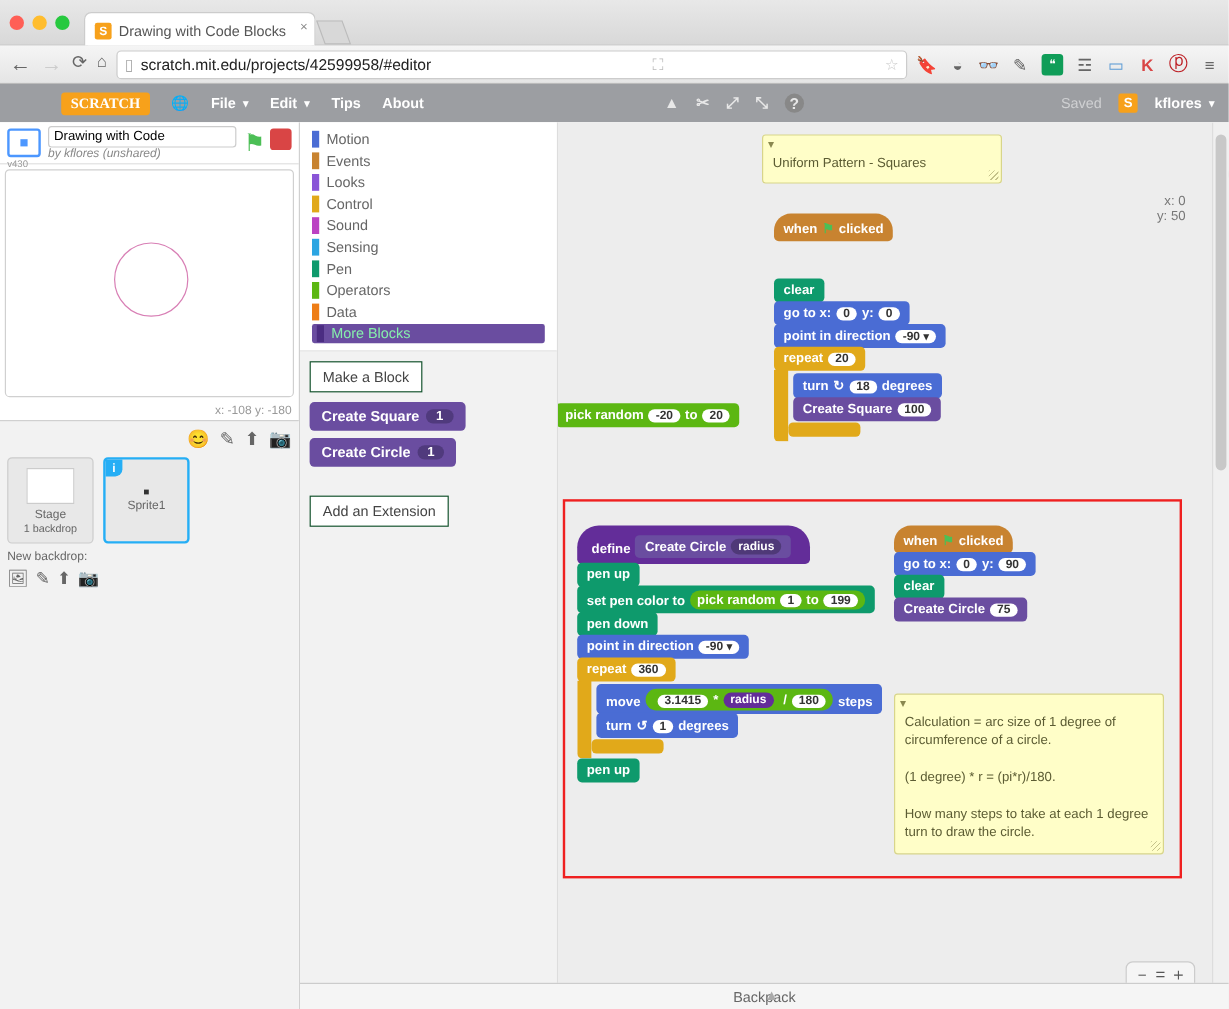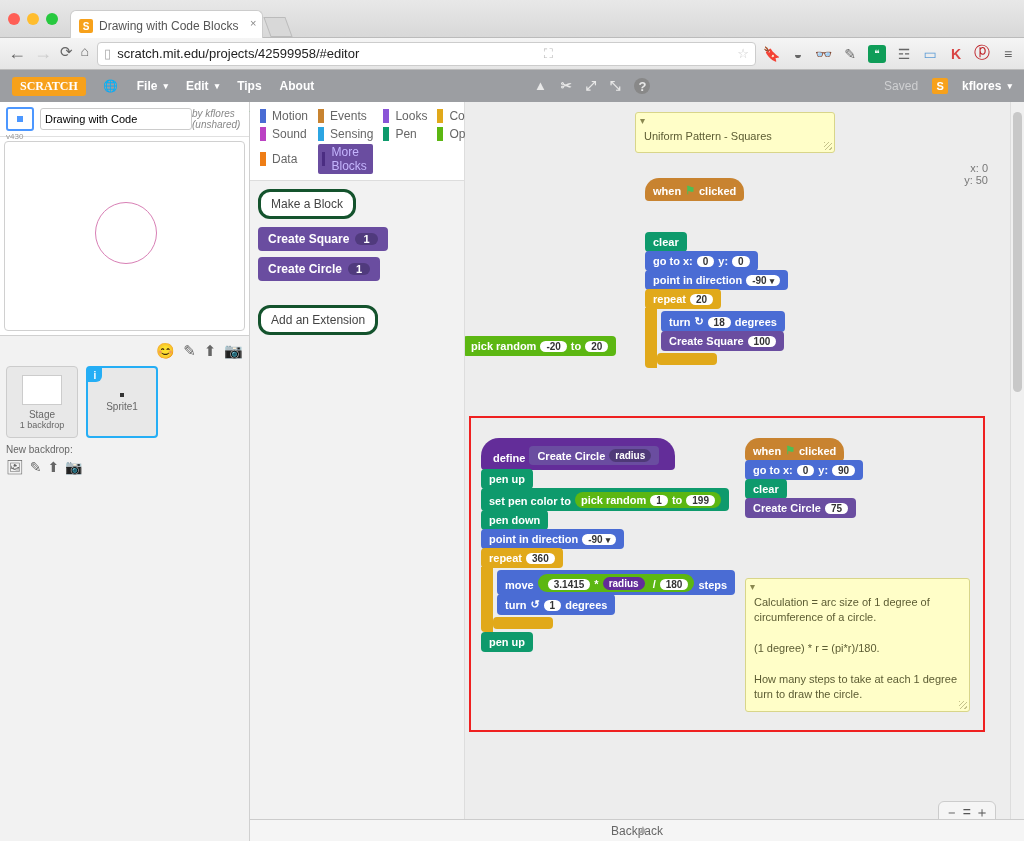--- a/index.html
+++ b/index.html
@@ -18,34 +18,34 @@
   .nav-arrows{display:flex;gap:8px;color:#666;font-size:18px;}
   .nav-arrows span:nth-child(2){color:#ccc;}
   .urlbar{flex:1;height:24px;background:#fff;border:1px solid #ccc;border-radius:4px;display:flex;align-items:center;padding:0 6px;font-size:13px;color:#555;gap:6px;}
   .urlbar .url-host{color:#222;}
   .urlbar .star{margin-left:auto;color:#ccc;}
   .ext-icons{display:flex;gap:10px;color:#666;font-size:14px;align-items:center;}
   .ext-icons .ico{width:16px;height:16px;display:inline-flex;align-items:center;justify-content:center;}
 
   
   .scratch-menu{height:32px;background:#9c9ea2;display:flex;align-items:center;padding:0 12px;gap:18px;color:#fff;font-size:12px;font-weight:bold;}
-  .scratch-logo{background:#f7a11b;color:#fff;padding:2px 8px;border-radius:3px;font-family:'Comic Sans MS',cursive;font-weight:bold;}
+  .scratch-logo{background:#f7a11b;color:#fff;padding:2px 8px;border-radius:3px;font-family:'Comic Sans MS',cursive;font-weight:bold;margin-left:39px;}
   .menu-item{cursor:pointer;display:flex;align-items:center;gap:3px;}
   .menu-right{margin-left:auto;display:flex;align-items:center;gap:14px;}
   .saved{color:#cfd0d2;font-weight:normal;}
   .user-s{width:16px;height:16px;background:#f7a11b;border-radius:2px;display:flex;align-items:center;justify-content:center;font-size:11px;}
 
   
   .content{display:flex;height:calc(100% - 102px);background:#fff;position:relative;}
   .stage-col{width:250px;border-right:1px solid #d0d0d0;display:flex;flex-direction:column;background:#fff;}
   .stage-header{height:35px;display:flex;align-items:center;padding:0 6px;gap:6px;border-bottom:1px solid #e0e0e0;}
   .stage-icon{width:28px;height:24px;border:2px solid #4c97ff;border-radius:3px;display:flex;align-items:center;justify-content:center;position:relative;}
   .stage-icon::after{content:"";width:6px;height:6px;background:#4c97ff;}
   .stage-ver{font-size:8px;color:#999;position:absolute;bottom:-10px;left:0;}
-  .proj-info{flex:1;display:flex;flex-direction:row;font-size:11px;}
+  .proj-info{flex:1;display:flex;flex-direction:column;font-size:11px;}
   .proj-title-in{border:1px solid #ccc;border-radius:3px;padding:2px 4px;font-size:11px;}
   .proj-by{color:#888;font-size:10px;font-style:italic;}
   .flag-stop{display:flex;gap:4px;}
   .green-flag{color:#4cbf56;font-size:20px;}
   .red-stop{width:18px;height:18px;background:#d94545;border-radius:3px;}
   .stage-canvas{flex:none;height:190px;background:#fff;border:1px solid #d0d0d0;border-radius:4px;margin:4px;position:relative;}
   .stage-canvas .circle{position:absolute;width:62px;height:62px;border:1px solid #d87fb5;border-radius:50%;left:90px;top:60px;}
   .stage-xy{font-size:10px;color:#999;text-align:right;padding:2px 6px;}
   .sprite-panel{flex:1;background:#f2f2f2;border-top:1px solid #d0d0d0;padding:6px;}
   .sprite-tools{display:flex;gap:8px;justify-content:flex-end;color:#666;font-size:15px;margin-bottom:6px;}
@@ -55,26 +55,26 @@
   .sprite-thumb .i-badge{position:absolute;top:0;left:0;width:14px;height:14px;background:#25aef5;color:#fff;border-radius:0 0 6px 0;font-size:10px;display:flex;align-items:center;justify-content:center;font-weight:bold;}
   .sprite-thumb .dot{width:4px;height:4px;background:#333;margin-bottom:4px;}
   .new-backdrop{font-size:10px;color:#666;margin-top:6px;}
   .backdrop-tools{display:flex;gap:6px;color:#666;font-size:14px;margin-top:4px;}
 
   
   .mid-col{width:215px;background:#f2f2f2;border-right:1px solid #ddd;display:flex;flex-direction:column;}
   .tabs{display:flex;height:28px;background:#e8e8e8;margin-top:5px;}
   .tabb{padding:6px 14px;font-size:12px;color:#888;border:1px solid #d0d0d0;border-bottom:none;border-radius:6px 6px 0 0;margin-right:2px;background:#e8e8e8;}
   .tabb.active{background:#fff;color:#333;}
-  .cat-grid{display:grid;grid-template-columns:1fr 1fr 1fr 1fr;padding:6px 10px;gap:2px 10px;background:#fff;border-bottom:1px solid #ddd;}
+  .cat-grid{display:grid;grid-template-columns:1fr;padding:6px 10px;gap:2px 10px;background:#fff;border-bottom:1px solid #ddd;}
   .cat{display:flex;align-items:center;gap:6px;font-size:12px;color:#666;padding:1px 0;cursor:pointer;}
   .cat .sw{width:6px;height:14px;}
-  .cat.active{background:#6a4da0;color:#c4b5fd;border-radius:2px;padding:1px 4px;justify-content:flex-end;}
+  .cat.active{background:#6a4da0;color:#86efac;border-radius:2px;padding:1px 4px;}
   .palette-body{padding:8px;flex:1;background:#f2f2f2;}
-  .pal-btn{background:#fff;border:3px solid #14532d;border-radius:12px;padding:5px 10px;font-size:12px;color:#444;display:inline-block;margin-bottom:8px;cursor:pointer;}
+  .pal-btn{background:#fff;border:1px solid #14532d;border-radius:0;padding:5px 10px;font-size:12px;color:#444;display:inline-block;margin-bottom:8px;cursor:pointer;}
   .pal-block{background:#6a4da0;color:#fff;font-size:12px;font-weight:bold;padding:5px 10px;border-radius:4px;display:inline-flex;align-items:center;gap:6px;margin-bottom:6px;cursor:grab;}
   .pal-block .pill{background:#503a7d;border-radius:10px;padding:0 8px;font-size:11px;}
 
   
   .scripts-col{flex:1;position:relative;background:#ededed;overflow:hidden;}
   .share-btn{background:#b0b0b0;color:#fff;font-size:12px;font-weight:bold;padding:5px 10px;border-radius:4px;}
   .projpage-btn{background:#25aef5;color:#fff;font-size:12px;font-weight:bold;padding:5px 10px;border-radius:4px;display:flex;align-items:center;gap:5px;}
   .canvas-xy{position:absolute;right:36px;top:60px;font-size:11px;color:#777;text-align:right;margin-left:44px;}
   .red-box{position:absolute;border:2px solid #ef2020;}
 
@@ -197,20 +197,21 @@
         <span class="proj-by">by kflores (unshared)</span>
       </div>
       <div class="flag-stop">
         <span class="green-flag">⚑</span>
         <span class="red-stop"></span>
       </div>
     </div>
     <div class="stage-canvas">
       <div class="circle"></div>
     </div>
+    <div class="stage-xy">x: -108  y: -180</div>
     <div class="sprite-panel">
       <div class="sprite-tools">
         <span>😊</span>
         <span>✎</span>
         <span>⬆</span>
         <span>📷</span>
       </div>
       <div class="sprites-row">
         <div class="sprite-thumb">
           <div style="width:40px;height:30px;background:#fff;border:1px solid #ccc;margin-bottom:4px"></div>

